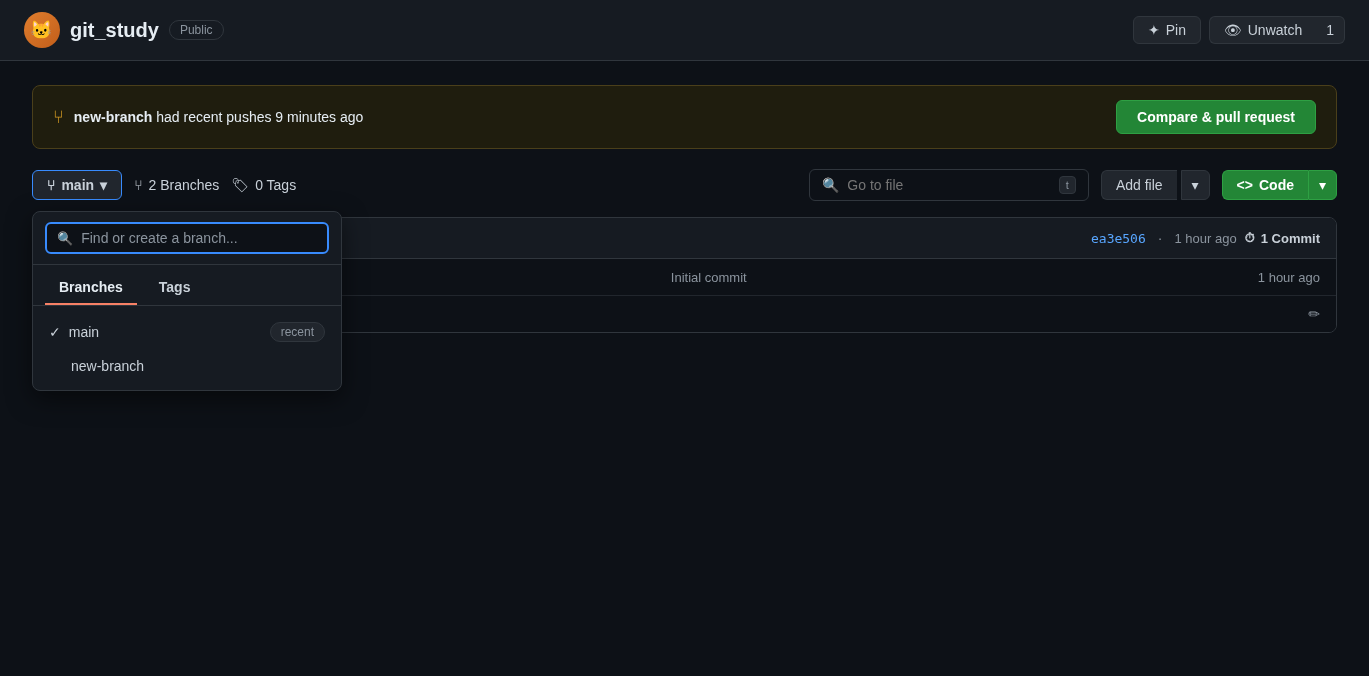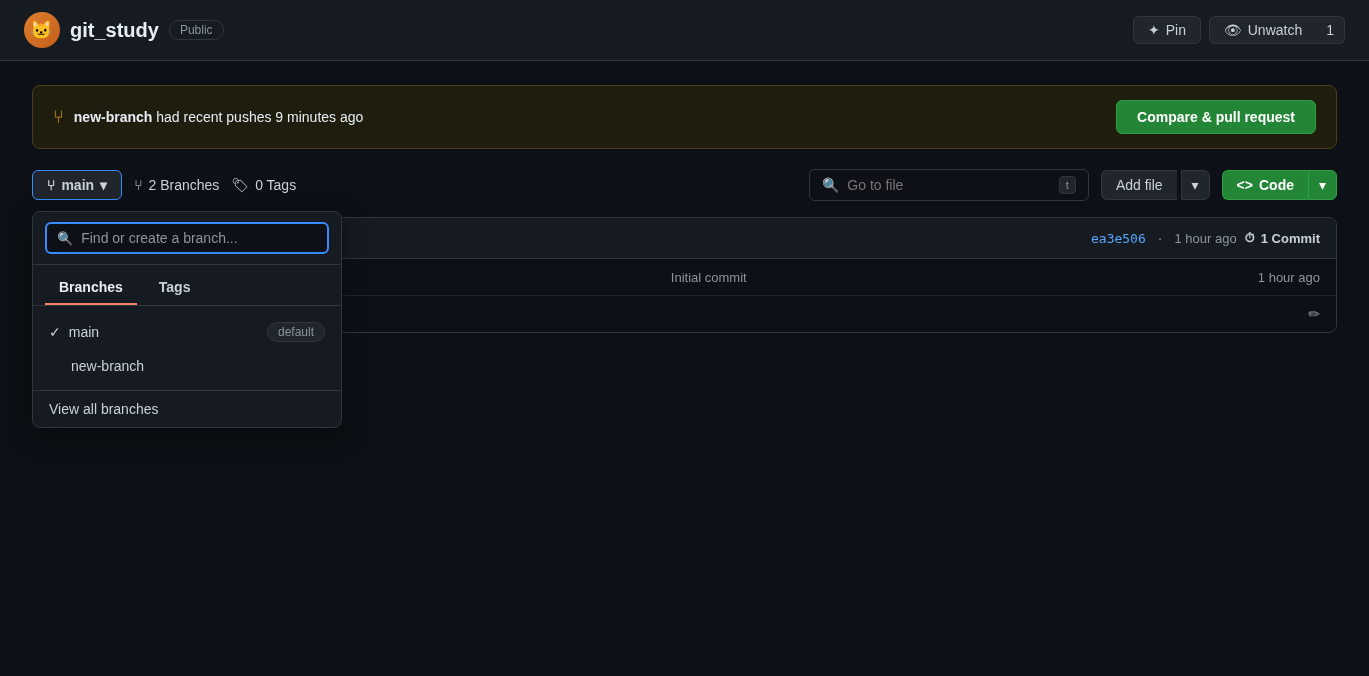--- a/index.html
+++ b/index.html
@@ -532,31 +532,28 @@
       <div class="dropdown-tabs">
         <button class="tab-btn active">Branches</button>
         <button class="tab-btn">Tags</button>
       </div>
       <div class="dropdown-list">
         <div class="branch-item">
           <div class="branch-item-left">
             <span class="check-icon">✓</span>
             <span>main</span>
           </div>
-          <span class="badge-default">default</span>
+          <span class="badge-default">recent</span>
         </div>
         <div class="branch-item">
           <div class="branch-item-left">
             <span style="width:14px; display:inline-block;"></span>
             <span>new-branch</span>
           </div>
         </div>
-      </div>
-      <div class="dropdown-footer">
-        <a class="view-all-link">View all branches</a>
       </div>
     </div>
   </div>
 
   <div class="file-table">
     <div class="file-table-header">
       <span class="commit-hash">ea3e506</span>
       <span class="dot-sep">·</span>
       <span class="commit-time">1 hour ago</span>
       <span class="commit-count">

